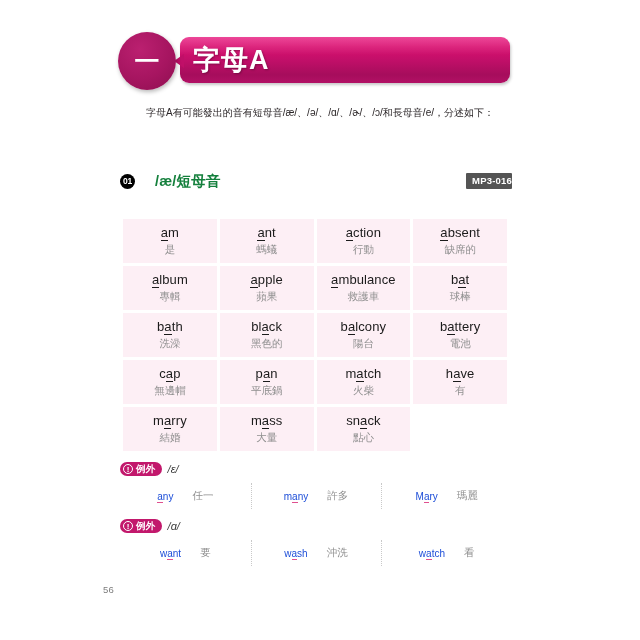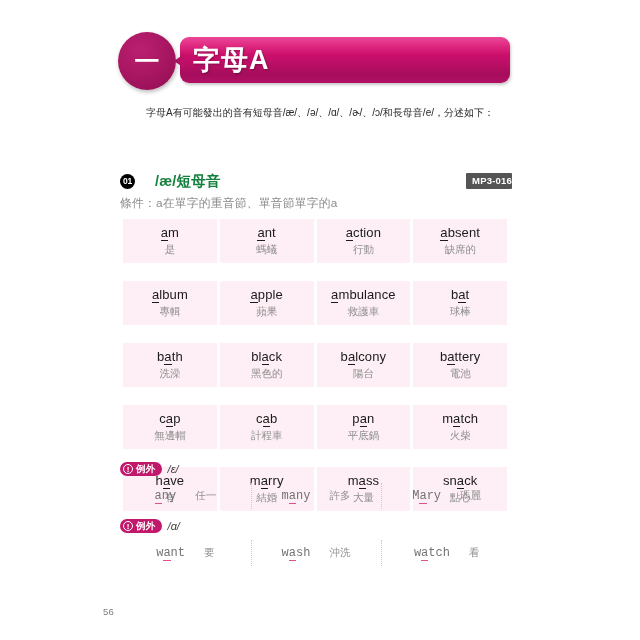--- a/index.html
+++ b/index.html
@@ -170,21 +170,21 @@
   }
 
   
   .word-table {
     position: absolute;
     left: 123px;
     top: 219px;
     width: 384px;
     display: grid;
     grid-template-columns: repeat(4, 1fr);
-    gap: 18px 3px;
+    gap: 3px 3px;
   }
   .word-cell {
     background: #fdeff5;
     height: 44px;
     display: flex;
     flex-direction: column;
     align-items: center;
     justify-content: center;
   }
   .word-en {
@@ -264,39 +264,38 @@
   }
   .exc-item + .exc-item::before {
     content: "";
     position: absolute;
     left: 0;
     top: 0px;
     bottom: 0px;
     border-left: 1.4px dotted #c9c9c9;
   }
   .exc-en {
-    font-size: 12px;
-    color: #737373;
-    font-family: Liberation Mono, monospace;
+    font-size: 10px;
+    color: #1d4ed8;
   }
   .exc-en u {
     text-decoration: none;
     border-bottom: 1.4px solid #e0508f;
   }
   .exc-zh {
     font-size: 10.5px;
     color: #8f8f8f;
     margin-left: 19px;
   }
 
   
   .page-num {
     position: absolute;
     left: 103px;
-    top: 606px;
+    top: 584px;
     font-size: 9.5px;
     color: #7d7d7d;
     letter-spacing: 0.3px;
   }
 </style>
 </head>
 <body>
 
 <div class="page">
 
@@ -308,21 +307,20 @@
       <div class="chapter-circle-label">一</div>
     </div>
   </div>
 
   <div class="intro">字母A有可能發出的音有短母音/æ/、/ə/、/ɑ/、/ɚ/、/ɔ/和長母音/e/，分述如下：</div>
 
   <div class="sec-head">
     <span class="sec-num">01</span><span class="sec-title">/æ/短母音</span>
     <span class="mp3-badge">MP3-016</span>
   </div>
-  <div class="sec-cond">條件：a在單字的重音節、單音節單字的a</div>
 
   <div class="word-table" id="word-table">
       <div class="word-cell">
         <div class="word-en"><u>a</u>m</div>
         <div class="word-zh">是</div>
       </div>
       <div class="word-cell">
         <div class="word-en"><u>a</u>nt</div>
         <div class="word-zh">螞蟻</div>
       </div>
@@ -362,24 +360,20 @@
         <div class="word-en">b<u>a</u>lcony</div>
         <div class="word-zh">陽台</div>
       </div>
       <div class="word-cell">
         <div class="word-en">b<u>a</u>ttery</div>
         <div class="word-zh">電池</div>
       </div>
       <div class="word-cell">
         <div class="word-en">c<u>a</u>p</div>
         <div class="word-zh">無邊帽</div>
-      </div>
-      <div class="word-cell">
-        <div class="word-en">c<u>a</u>b</div>
-        <div class="word-zh">計程車</div>
       </div>
       <div class="word-cell">
         <div class="word-en">p<u>a</u>n</div>
         <div class="word-zh">平底鍋</div>
       </div>
       <div class="word-cell">
         <div class="word-en">m<u>a</u>tch</div>
         <div class="word-zh">火柴</div>
       </div>
       <div class="word-cell">

